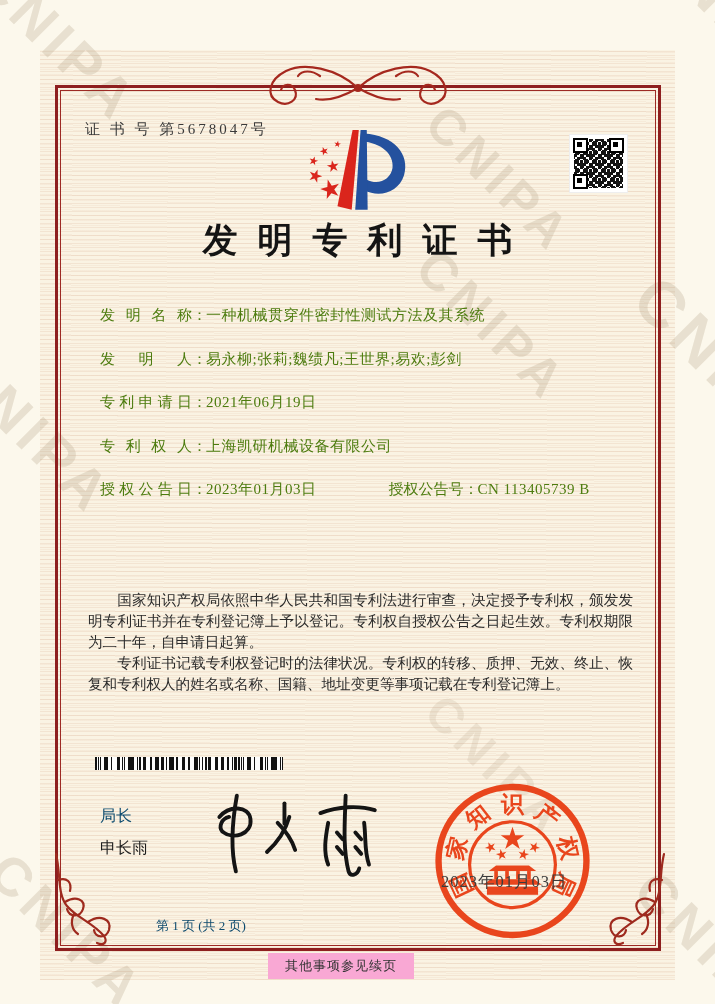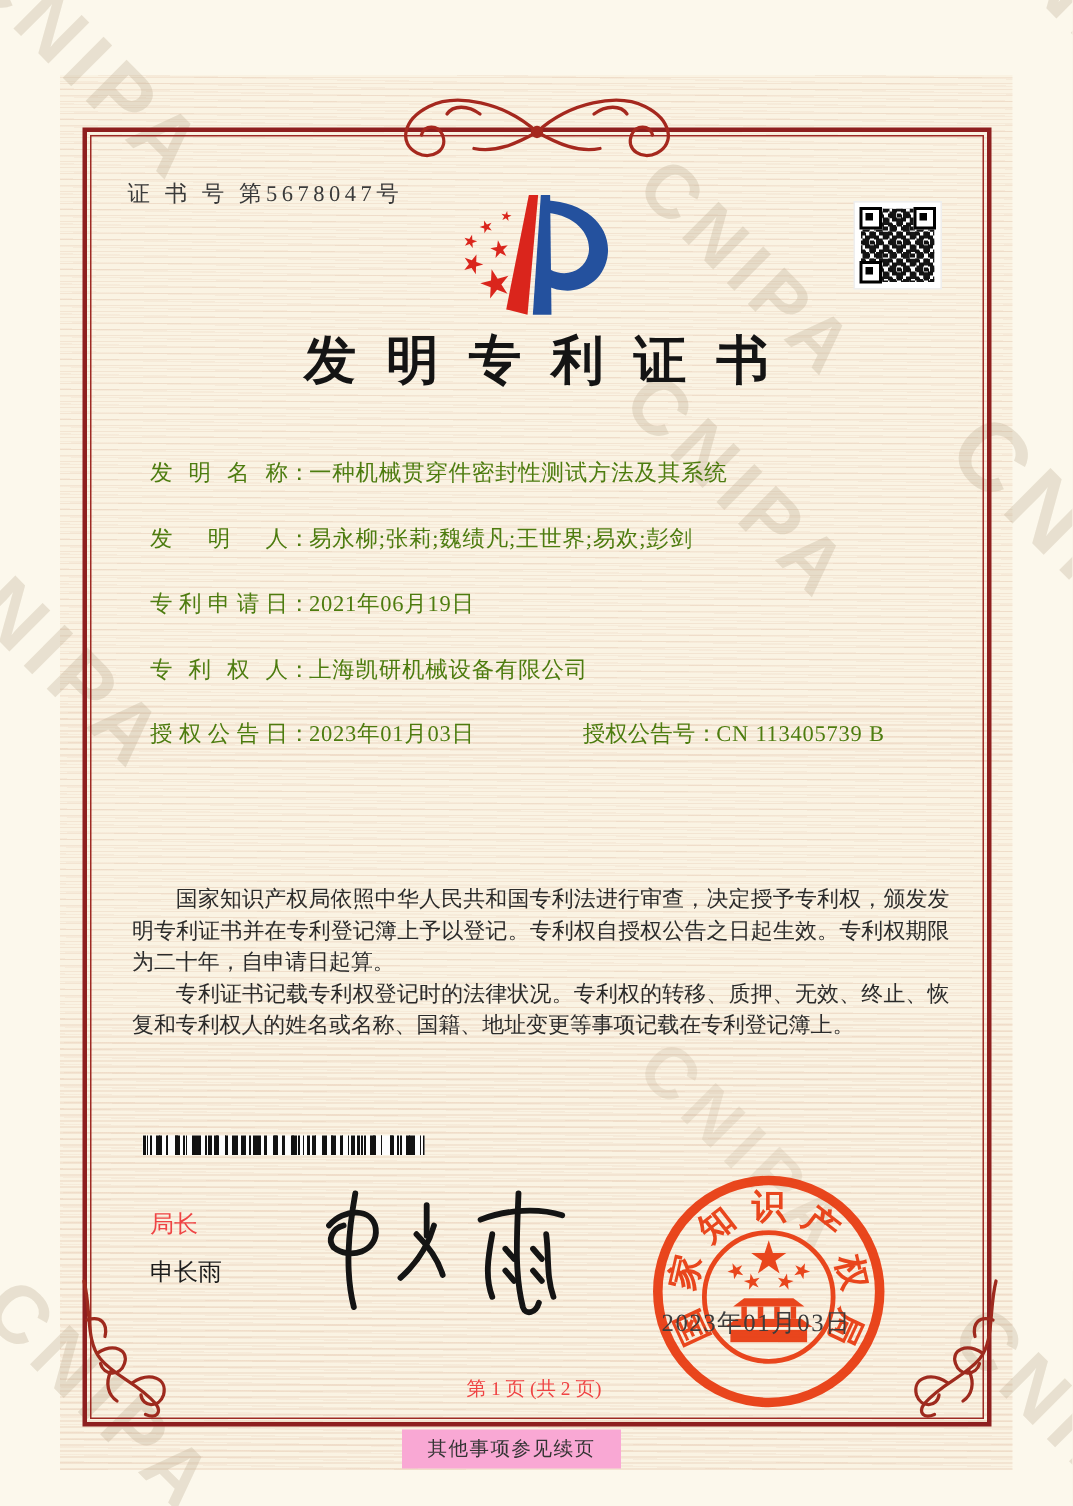--- a/index.html
+++ b/index.html
@@ -72,35 +72,35 @@
   .paras p{margin:0;text-indent:2em;}
   
   .barcode{
     position:absolute;left:95px;top:757px;width:188px;height:13px;
     background-image:
       repeating-linear-gradient(90deg,#111 0 2px,transparent 2px 5px,#111 5px 6px,transparent 6px 11px),
       repeating-linear-gradient(90deg,transparent 0 3px,#131313 3px 4px,transparent 4px 9px,#131313 9px 12px,transparent 12px 13px);
     background-color:#fdfdfd;
   }
   
-  .director{position:absolute;left:100px;top:806px;font-size:16px;color:#ef4444;
+  .director{position:absolute;left:100px;top:806px;font-size:16px;color:#0c4a6e;
     font-family:"Liberation Sans","DejaVu Sans",sans-serif;}
   .director-name{position:absolute;left:100px;top:838px;font-size:16px;color:#1c1c1c;
     font-family:Liberation Serif, serif;}
   .signature{position:absolute;left:205px;top:782px;}
   
   .seal{position:absolute;left:430px;top:777px;z-index:5;}
   .seal-date{
     position:absolute;left:441px;top:871px;width:180px;z-index:6;
     font-size:16.5px;color:#3c3c3c;letter-spacing:1px;white-space:nowrap;
   }
   
   .page-info{
-    position:absolute;left:156px;top:917px;width:400px;text-align:center;
-    font-size:13px;color:#ef4444;z-index:4;font-family:Liberation Serif, serif;
+    position:absolute;left:156px;top:917px;width:400px;text-align:left;
+    font-size:13px;color:#0c4a6e;z-index:4;font-family:Liberation Serif, serif;
   }
   .note-box{
     position:absolute;left:268px;top:953px;width:146px;height:26px;z-index:6;
     background:#f9a8d4;display:flex;align-items:center;justify-content:center;
     font-size:13px;color:#333;letter-spacing:1px;
   }
   .ornament{position:absolute;z-index:4;}
 </style>
 </head>
 <body>

